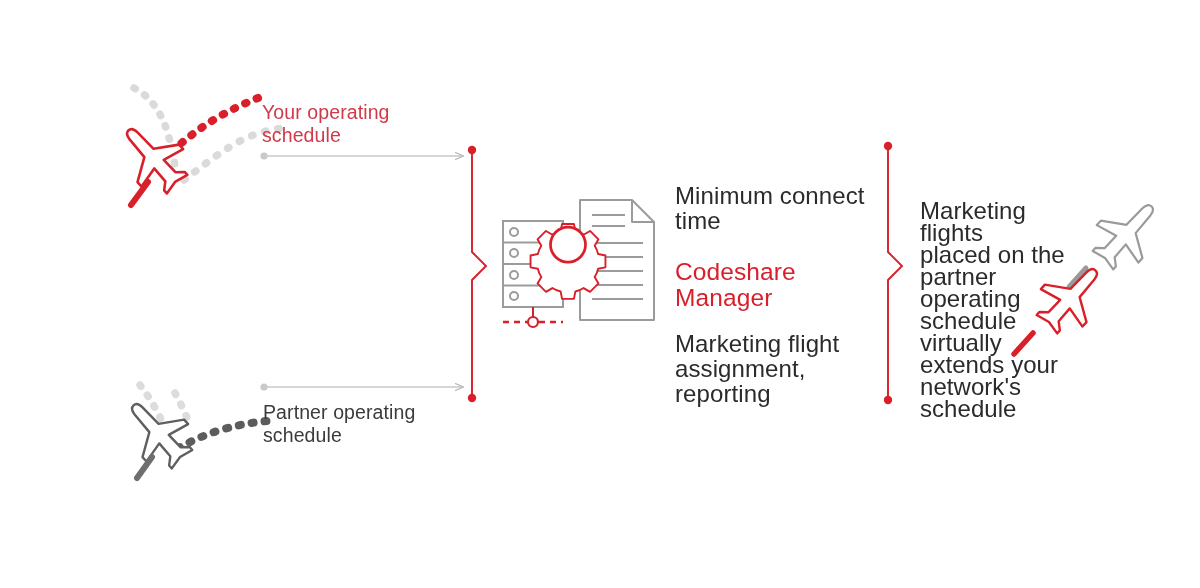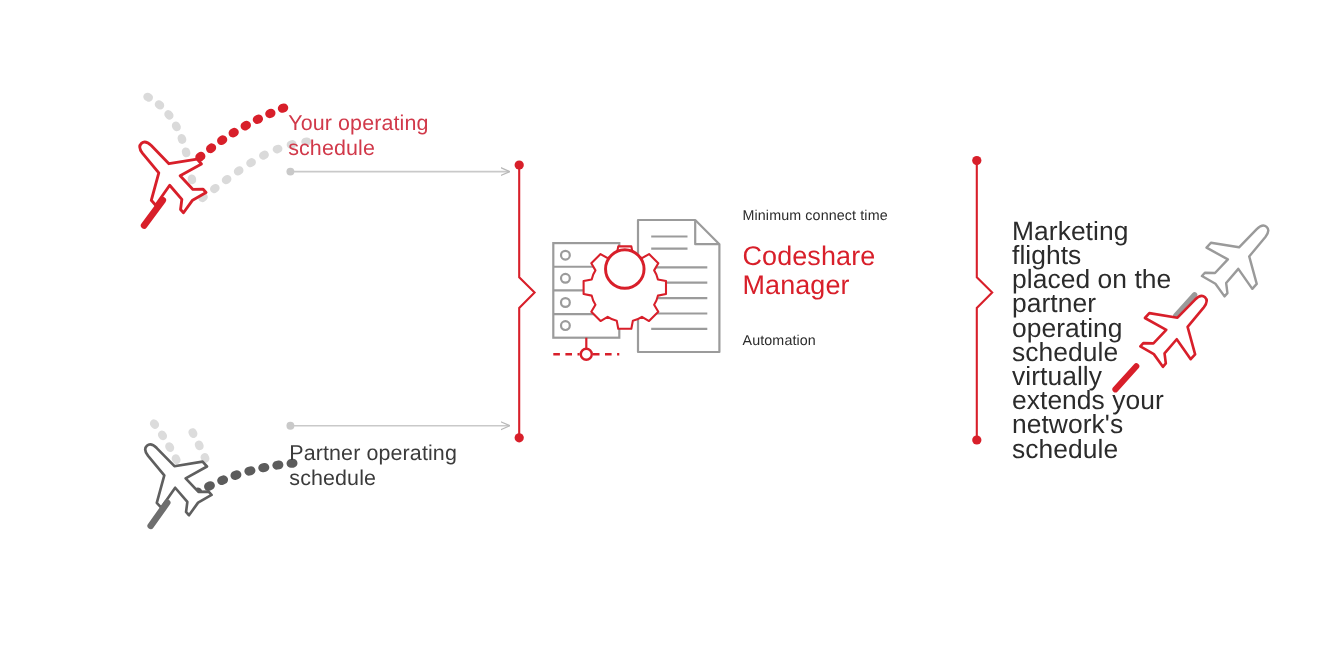--- a/index.html
+++ b/index.html
@@ -55,33 +55,33 @@
     letter-spacing: 0.1px;
   }
 
   .mid-col {
     position: absolute;
     left: 675px;
     top: 183px;
     width: 215px;
   }
   .mid-line {
-    font-size: 13px;
+    font-size: 24px;
     line-height: 25px;
     color: #2B2B2B;
     letter-spacing: 0.1px;
     white-space: pre-line;
   }
   .mid-title {
     font-size: 24.5px;
     line-height: 26px;
     color: #D81F2A;
     letter-spacing: 0.1px;
     white-space: pre-line;
-    margin-top: 13px;
+    margin-top: 26px;
     margin-bottom: 16px;
   }
   .gap-sm { height: 4px; }
 
   .right-col {
     position: absolute;
     left: 920px;
     top: 200px;
     width: 160px;
     font-size: 24px;
@@ -245,22 +245,23 @@
   <div class="txt label-partner">Partner operating
 schedule</div>
 
   <div class="mid-col">
     <div class="mid-line">Minimum connect time</div>
 
     <div class="mid-title">Codeshare
 Manager</div>
 
     <div class="gap-sm"></div>
+    <div class="mid-line">Marketing flight
+assignment, reporting</div>
     <div class="gap-sm"></div>
-    <div class="mid-line">Automation</div>
   </div>
 
   <div class="right-col">Marketing flights
 placed on the
 partner operating
 schedule virtually
 extends your
 network's
 schedule</div>
 

